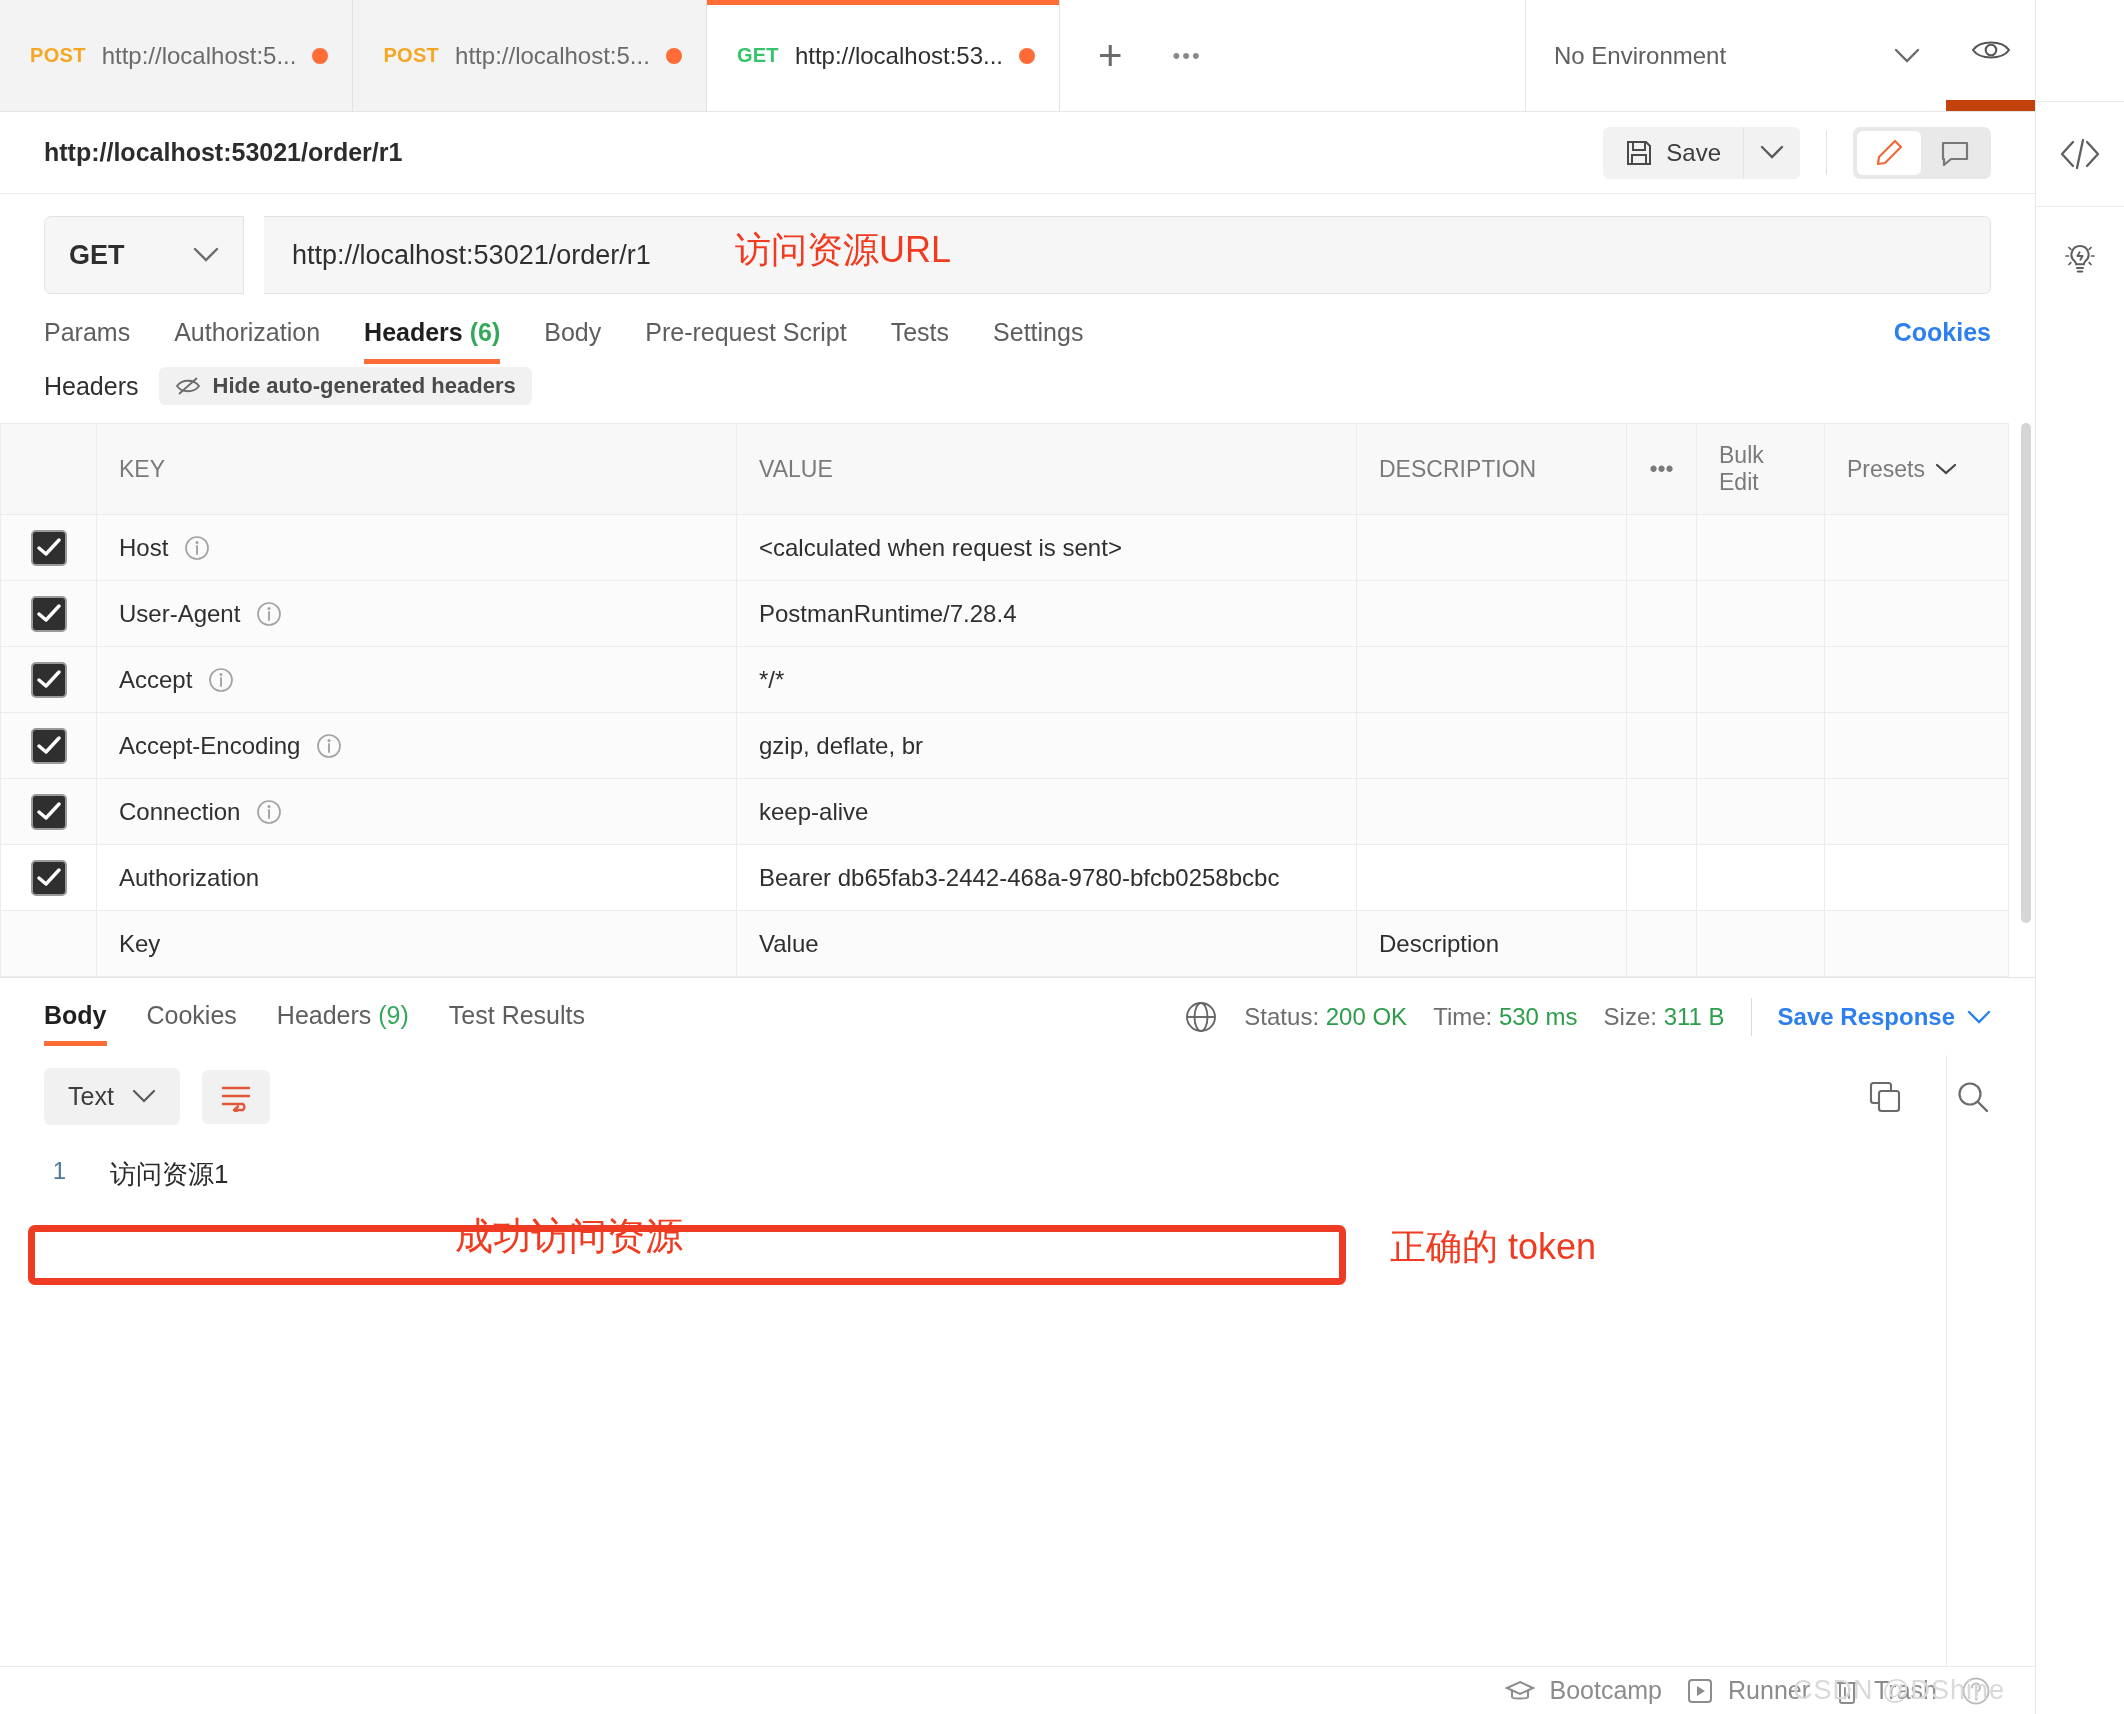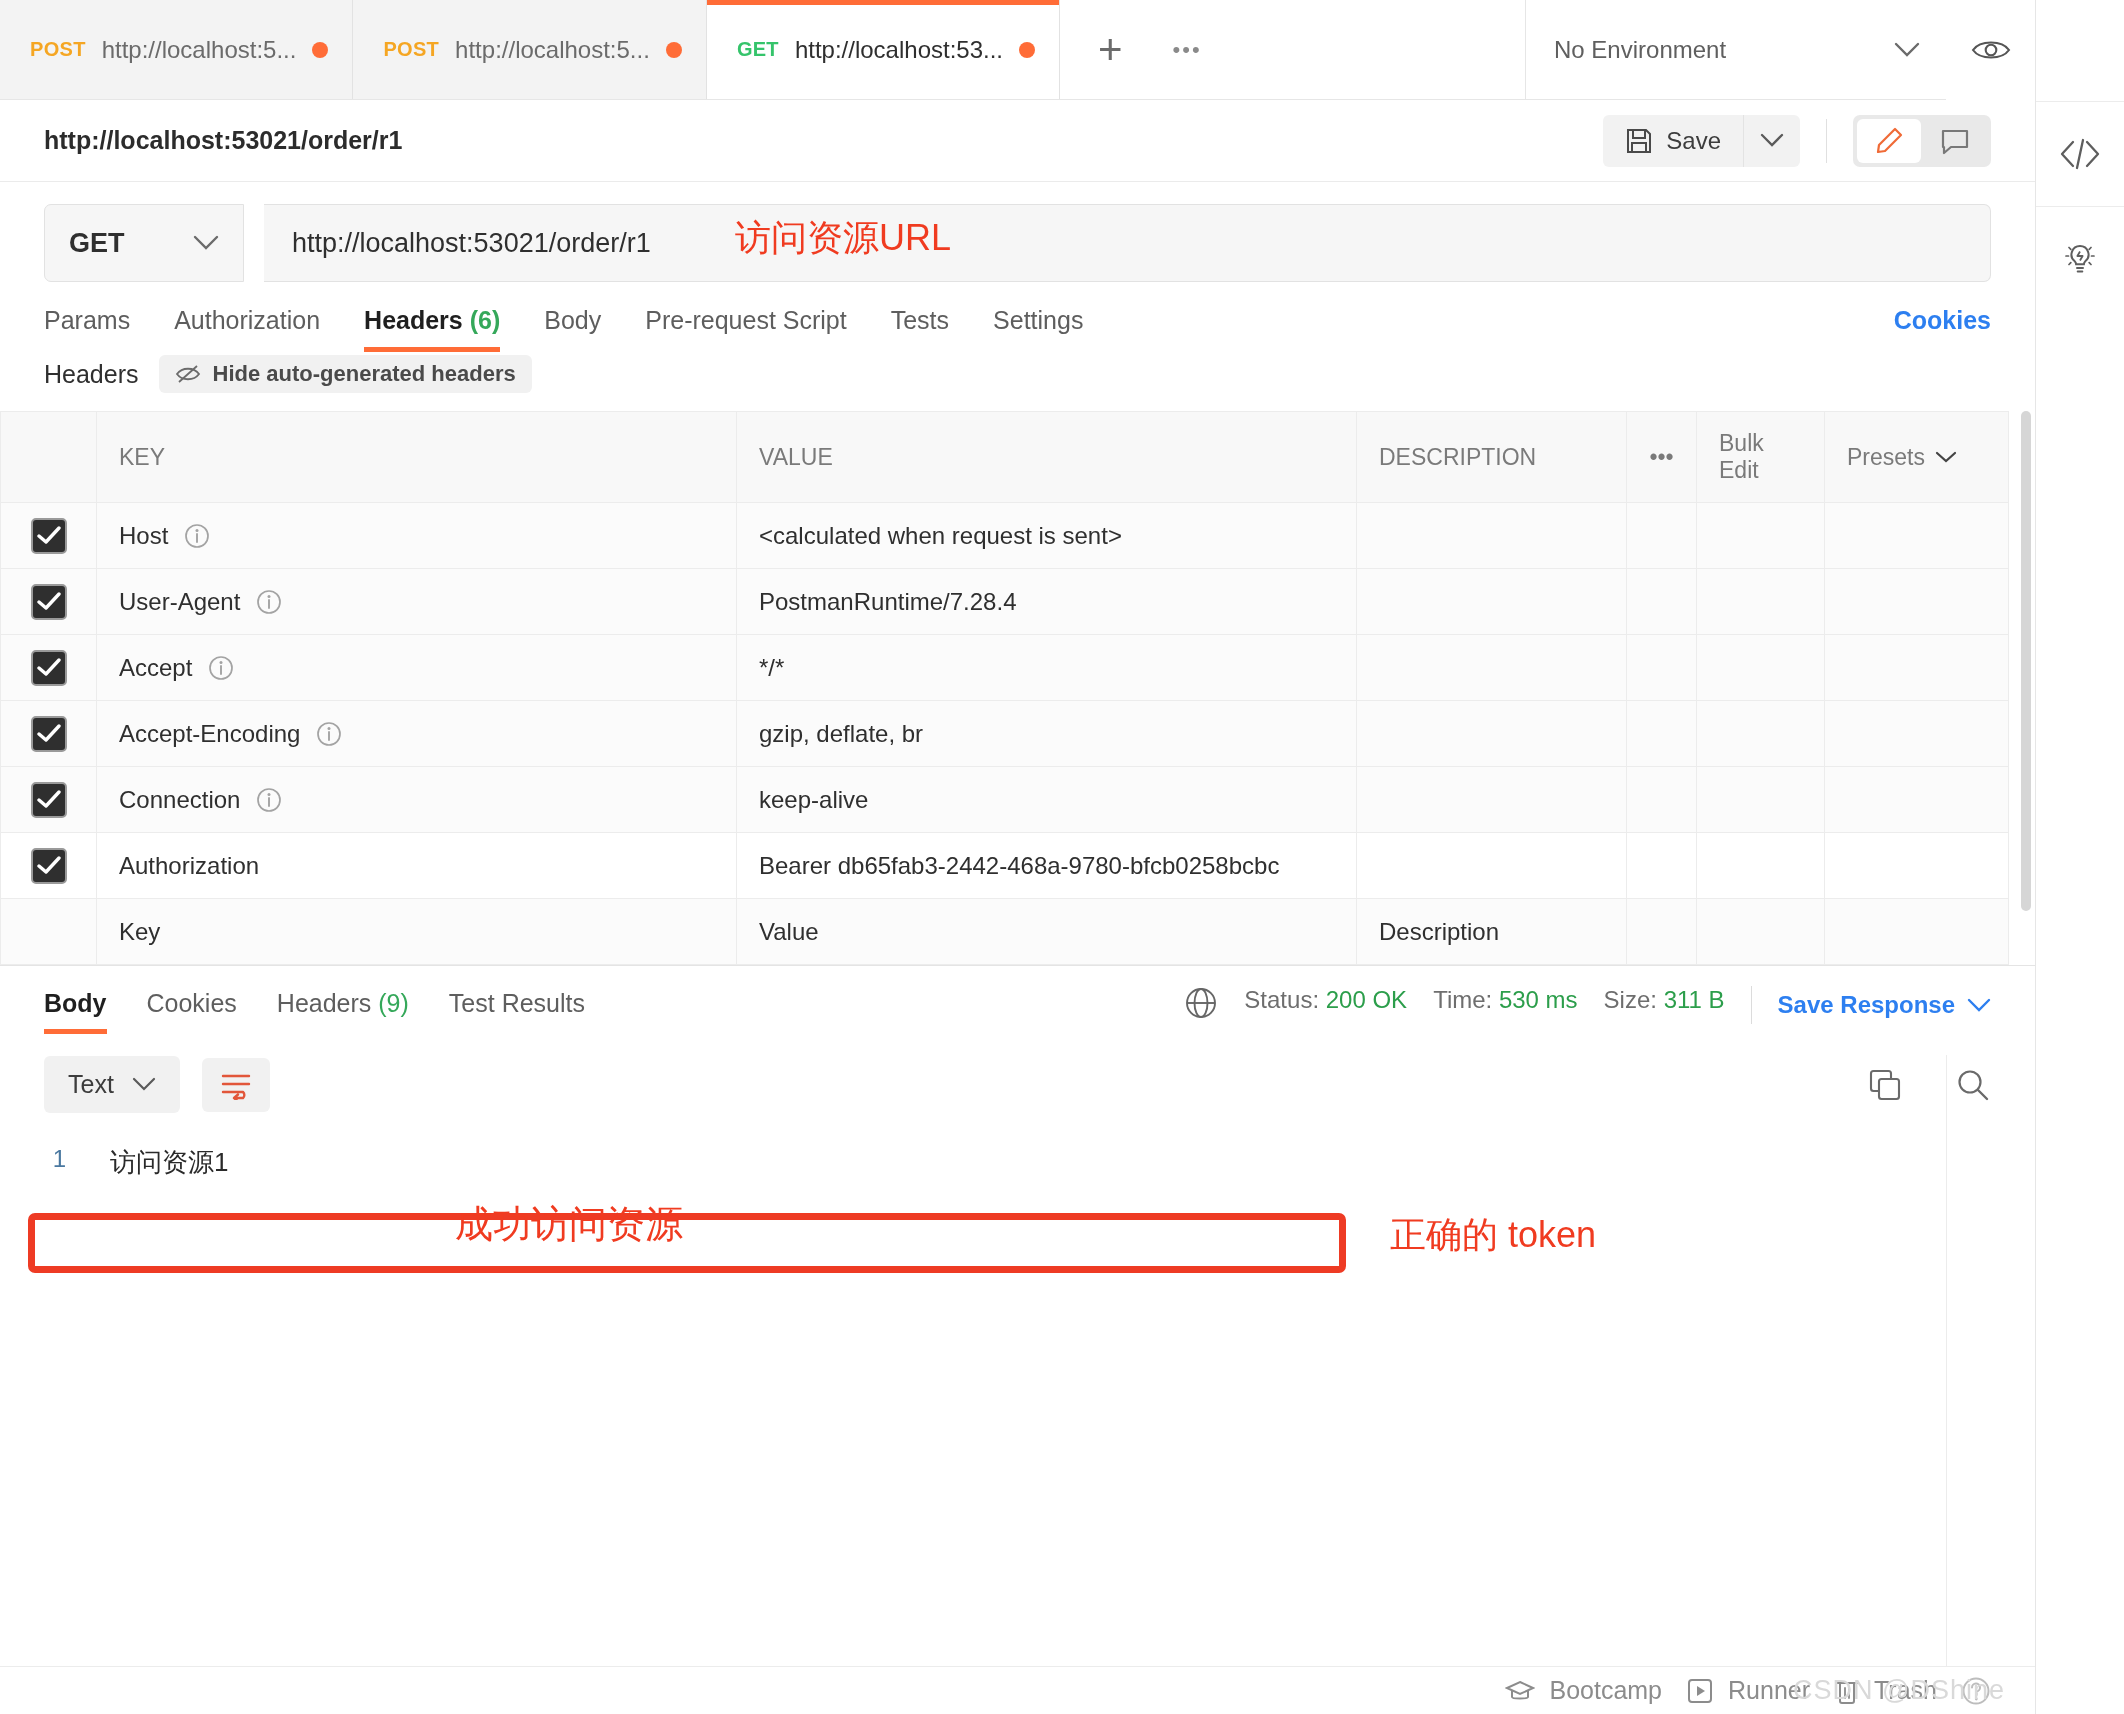--- a/index.html
+++ b/index.html
@@ -13,22 +13,22 @@
   .app { position: relative; width: 2124px; height: 1714px; display: flex; }
   .main-col { width: 2035px; height: 1714px; position: relative; background:#fff; }
   .right-rail {
     width: 89px; height: 1714px; background:#ffffff;
     border-left: 1px solid #e6e6e6;
     display:flex; flex-direction:column; align-items:center;
   }
 
   
   .tabbar {
-    height: 100px; display:flex; align-items:stretch;
-    border-bottom: 1px solid #e6e6e6; background:#15803d;
+    height: 112px; display:flex; align-items:stretch;
+    border-bottom: 1px solid #e6e6e6; background:#c2410c;
   }
   .req-tabs { display:flex; align-items:stretch; }
   .req-tab {
     position: relative;
     display:flex; align-items:center; gap:16px;
     padding: 0 24px 0 30px; min-width: 200px;
     background:#f3f3f3;
     border-right:1px solid #e2e2e2;
     cursor: pointer;
   }
@@ -189,21 +189,21 @@
   .resp { border-top:1px solid #e4e4e4; margin-top: 0; }
   .resp-tabs {
     display:flex; align-items:center; padding: 16px 44px 0 44px; position:relative; height: 74px;
   }
   .rsTab { font-size:25px; color:#5e5e5e; padding: 0 20px 16px 20px; cursor:pointer; position:relative; white-space:nowrap;}
   .rsTab:first-child { padding-left:0; }
   .rsTab.active { color:#1f1f1f; font-weight:700; }
   .rsTab.active::after { content:""; position:absolute; left:0; right:20px; bottom:0; height:5px; background:#ff6c37; }
   .rsTab .count { color:#35a85a; }
   .resp-meta {
-    position:absolute; right:44px; bottom:16px; display:flex; gap:26px; font-size:24px;
+    position:absolute; right:44px; bottom:16px; display:flex; align-items:center; gap:26px; font-size:24px;
   }
   .meta-item { color:#6e6e6e; }
   .meta-item b { font-weight:400; color:#2c9e4b; }
   .meta-div { width:1px; height:38px; background:#dcdcdc; }
   .save-resp { color:#2d7ff0; font-weight:700; display:flex; align-items:center; gap:12px; cursor:pointer; }
 
   .body-toolbar {
     display:flex; align-items:center; gap:22px; padding: 16px 44px 18px 44px; position:relative;
   }
   .seg-group { display:flex; background:#f1f1f1; border-radius:6px; overflow:hidden; }

